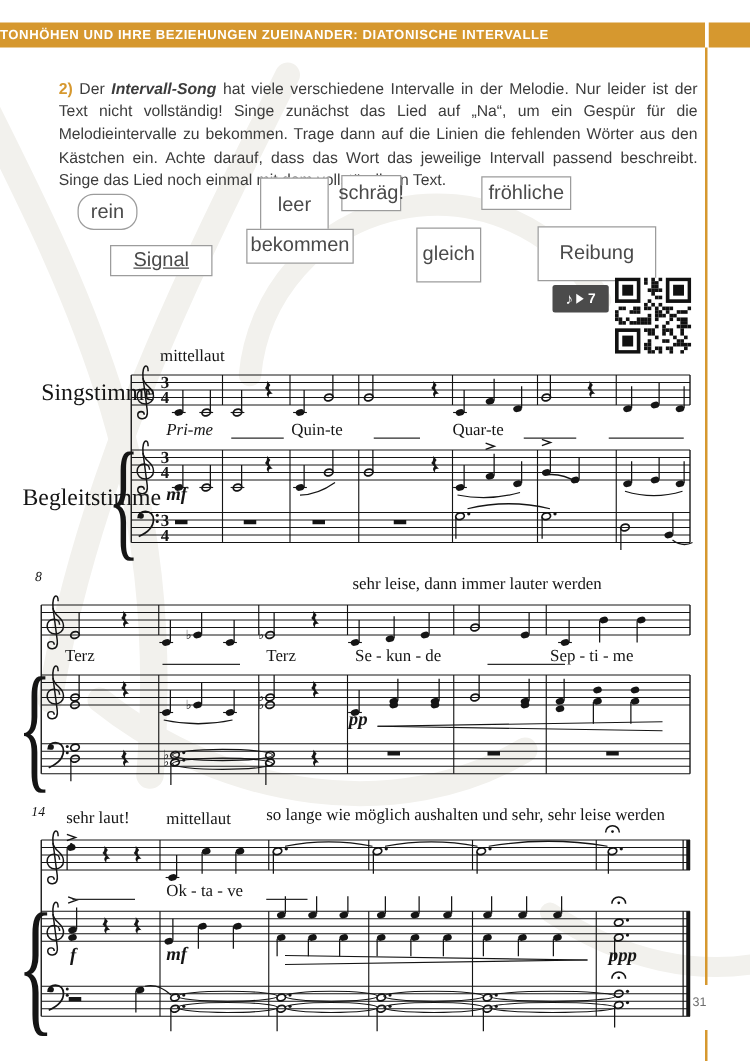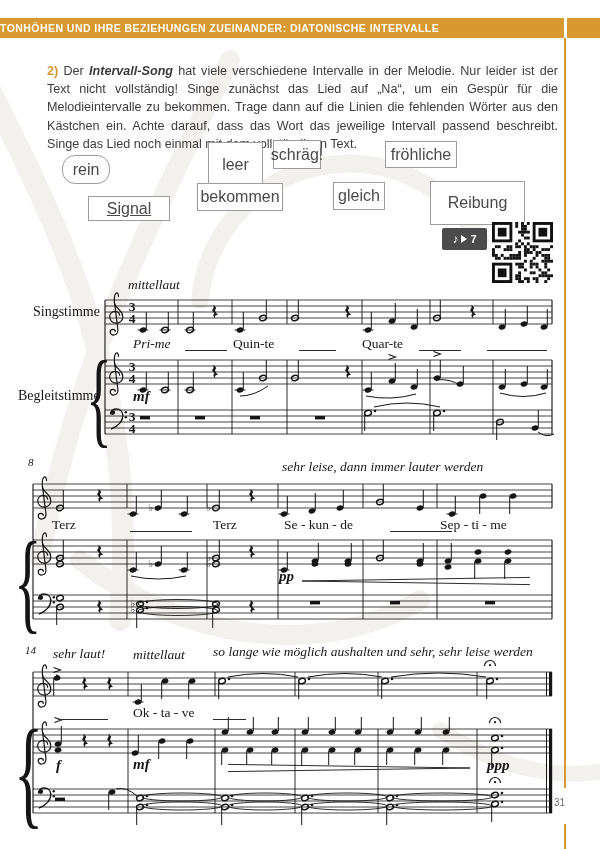--- a/index.html
+++ b/index.html
@@ -26,22 +26,22 @@
   .audio-badge{position:absolute;left:442px;top:228px;width:45px;height:22px;background:#4b4b4b;
       border-radius:2px;display:flex;align-items:center;justify-content:center;gap:3px;color:#fff;}
   .note-glyph{font-size:12px;line-height:1;}
   .play-tri{width:0;height:0;border-left:6px solid #fff;border-top:4px solid transparent;
       border-bottom:4px solid transparent;}
   .track-num{font-size:11px;font-weight:bold;}
   .qr{left:492px;top:222px;width:61px;height:61px;}
   #score-svg{width:600px;height:849px;}
   .pagenum{position:absolute;left:554px;top:797px;font-size:10px;color:#6e6e6e;}
   .stext{position:absolute;white-space:nowrap;color:#151515;}
-  .slabel{font-family:"Liberation Serif",serif;font-size:14px;}
-  .tempo{font-family:"Liberation Serif",serif;font-style:italic;font-size:13.5px;}
+  .slabel{font-family:"Liberation Serif",serif;font-size:19px;}
+  .tempo{font-family:"Liberation Serif",serif;font-size:13.5px;}
   .mnum{font-family:"Liberation Serif",serif;font-style:italic;font-size:11px;}
   .dyn{font-family:"Liberation Serif",serif;font-style:italic;font-weight:bold;font-size:15px;}
   .lyric{font-family:"Liberation Serif",serif;font-size:13.5px;}
   .lyric-blank{position:absolute;height:1px;border-bottom:1.2px solid #2b2b2b;}
 </style>
 </head>
 <body>
 
 <div id="page">
   <svg id="wm">
@@ -59,21 +59,21 @@
 
   <div class="task"><span class="task-num">2)</span><span> Der </span><span class="task-bold">Intervall-Song</span><span> hat viele verschiedene Intervalle in der Melodie. Nur leider ist der Text nicht vollständig! Singe zunächst das Lied auf „Na“, um ein Gespür für die Melodieintervalle zu bekommen. Trage dann auf die Linien die fehlenden Wörter aus den Kästchen ein. Achte darauf, dass das Wort das jeweilige Intervall passend beschreibt. Singe das Lied noch einmal mit dem vollständigen Text.</span></div>
 
   <div id="word-boxes">
       <div class="wordbox" style="left: 62px; top: 155px; width: 48px; height: 29px; border-radius: 13px;">rein</div>
       <div class="wordbox" style="left: 170px; top: 142px; width: 55px; height: 45px; margin-left: 38px;">leer</div>
       <div class="wordbox" style="left: 273px; top: 140px; width: 48px; height: 29px;">schräg!</div>
       <div class="wordbox" style="left: 385px; top: 141px; width: 72px; height: 27px;">fröhliche</div>
       <div class="wordbox" style="left: 88px; top: 196px; width: 82px; height: 25px; text-decoration: underline;">Signal</div>
       <div class="wordbox" style="left: 197px; top: 183px; width: 86px; height: 28px;">bekommen</div>
-      <div class="wordbox" style="left: 333px; top: 182px; width: 52px; height: 28px;">gleich</div>
+      <div class="wordbox" style="left: 333px; top: 182px; width: 52px; height: 44px;">gleich</div>
       <div class="wordbox" style="left: 430px; top: 181px; width: 95px; height: 44px;">Reibung</div>
     </div>
 
 
   <div class="audio-badge">
     <span class="note-glyph">♪</span>
     <span class="play-tri"></span>
     <span class="track-num">7</span>
   </div>
   <svg class="qr" id="qr" viewBox="0 0 21 21">

